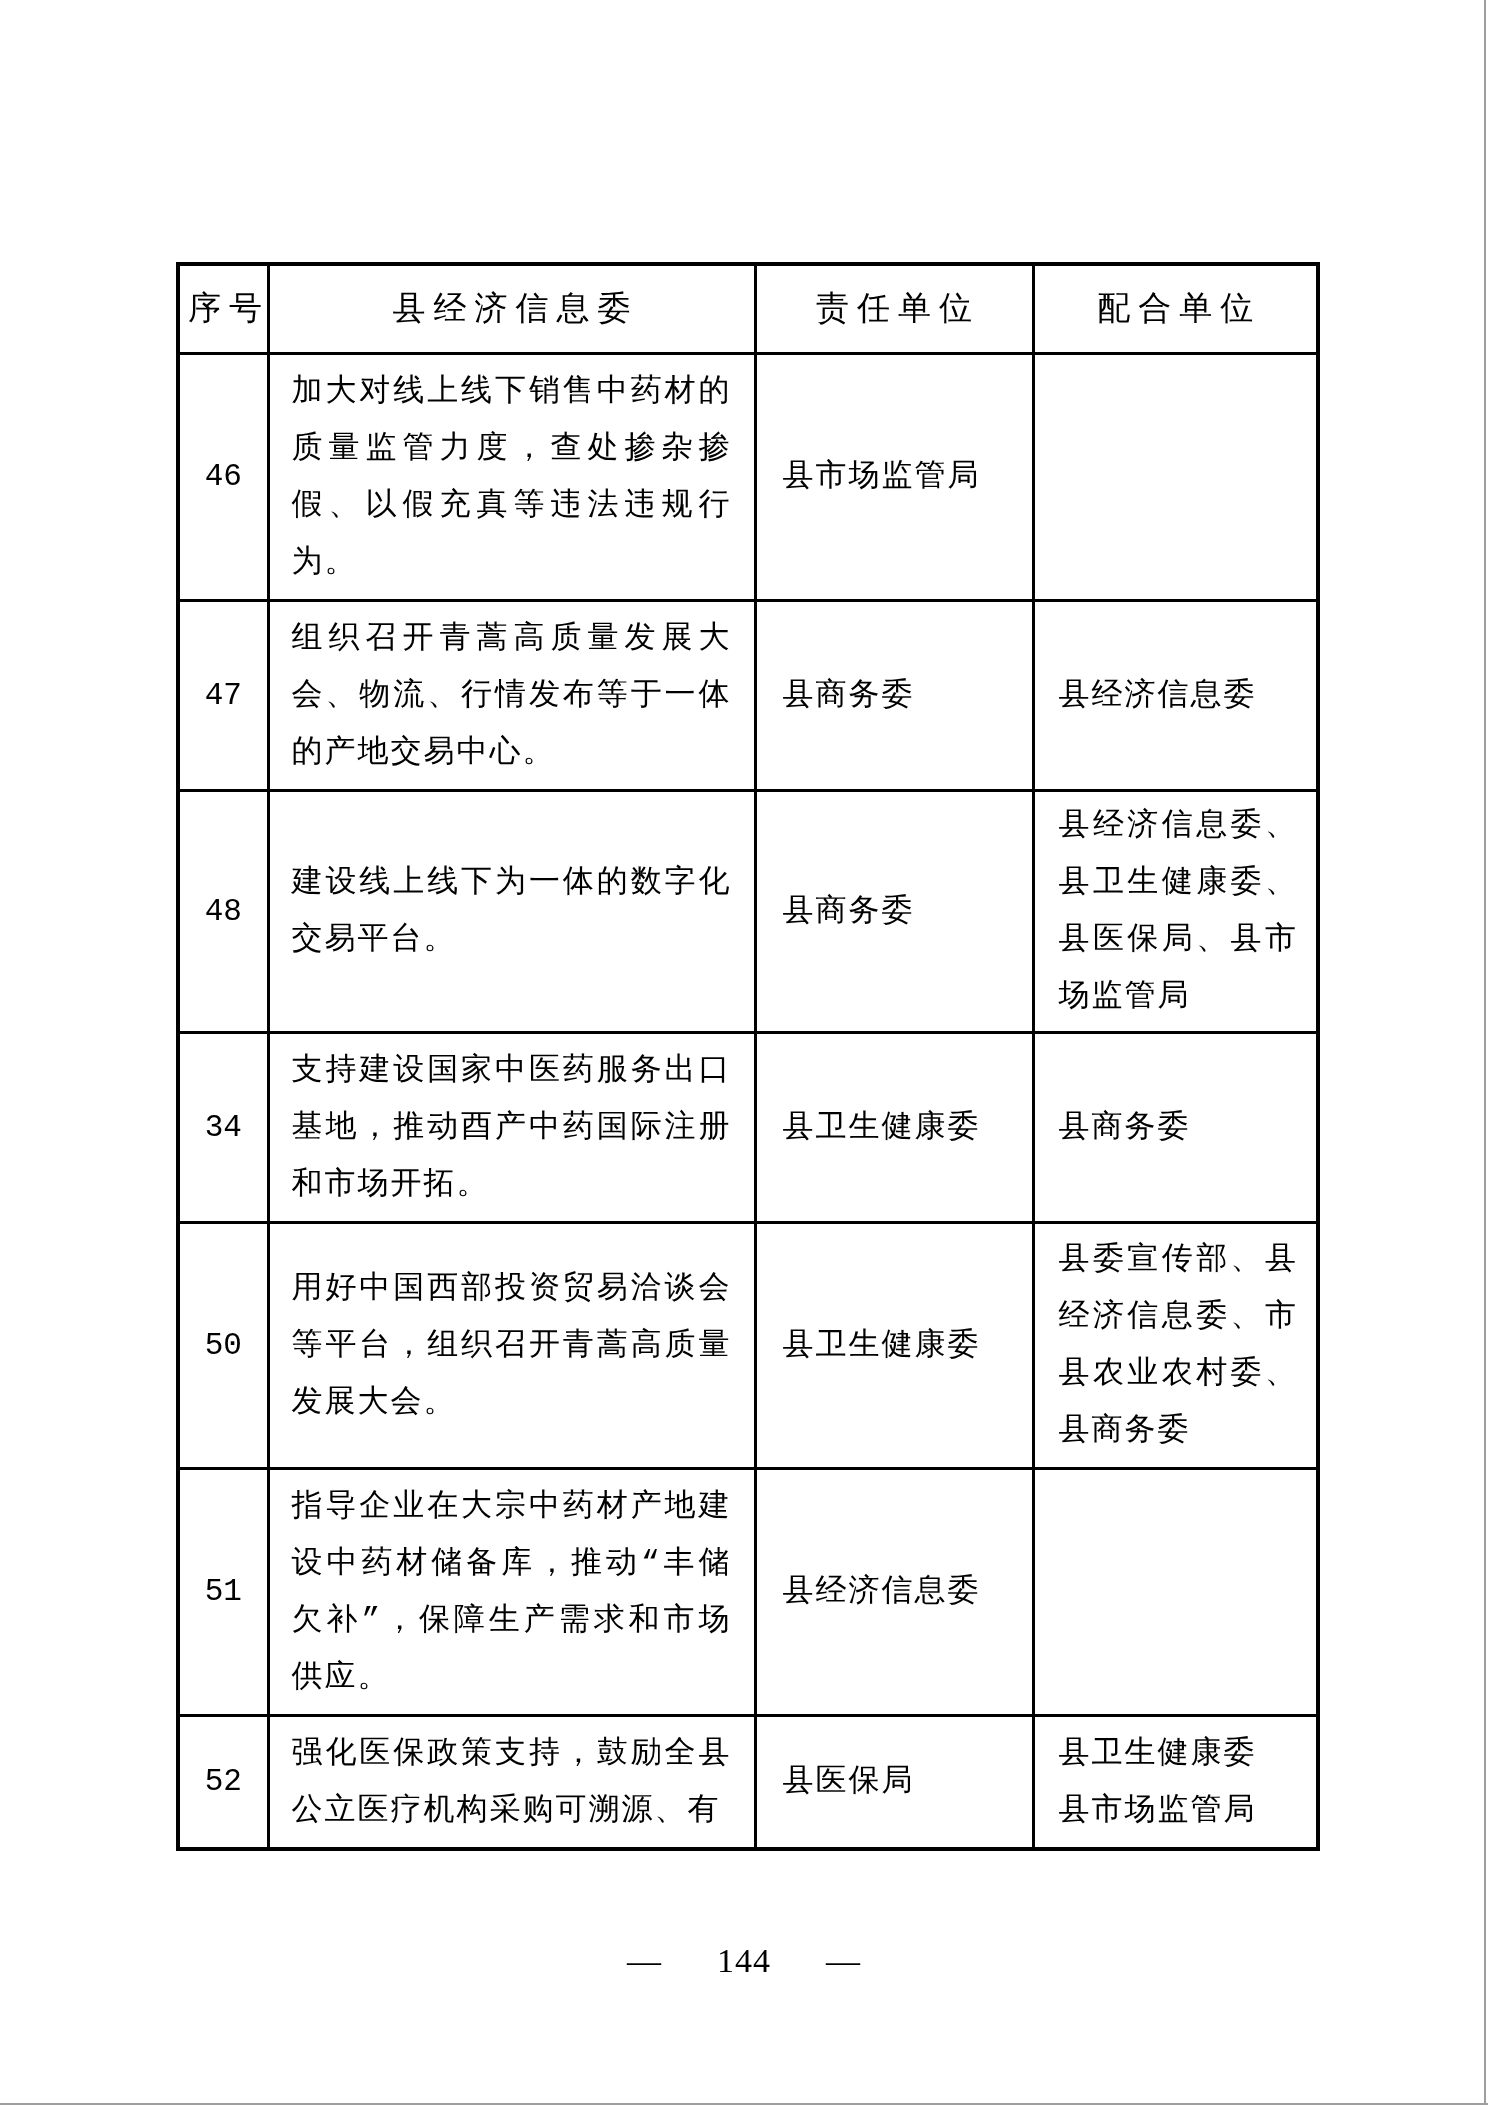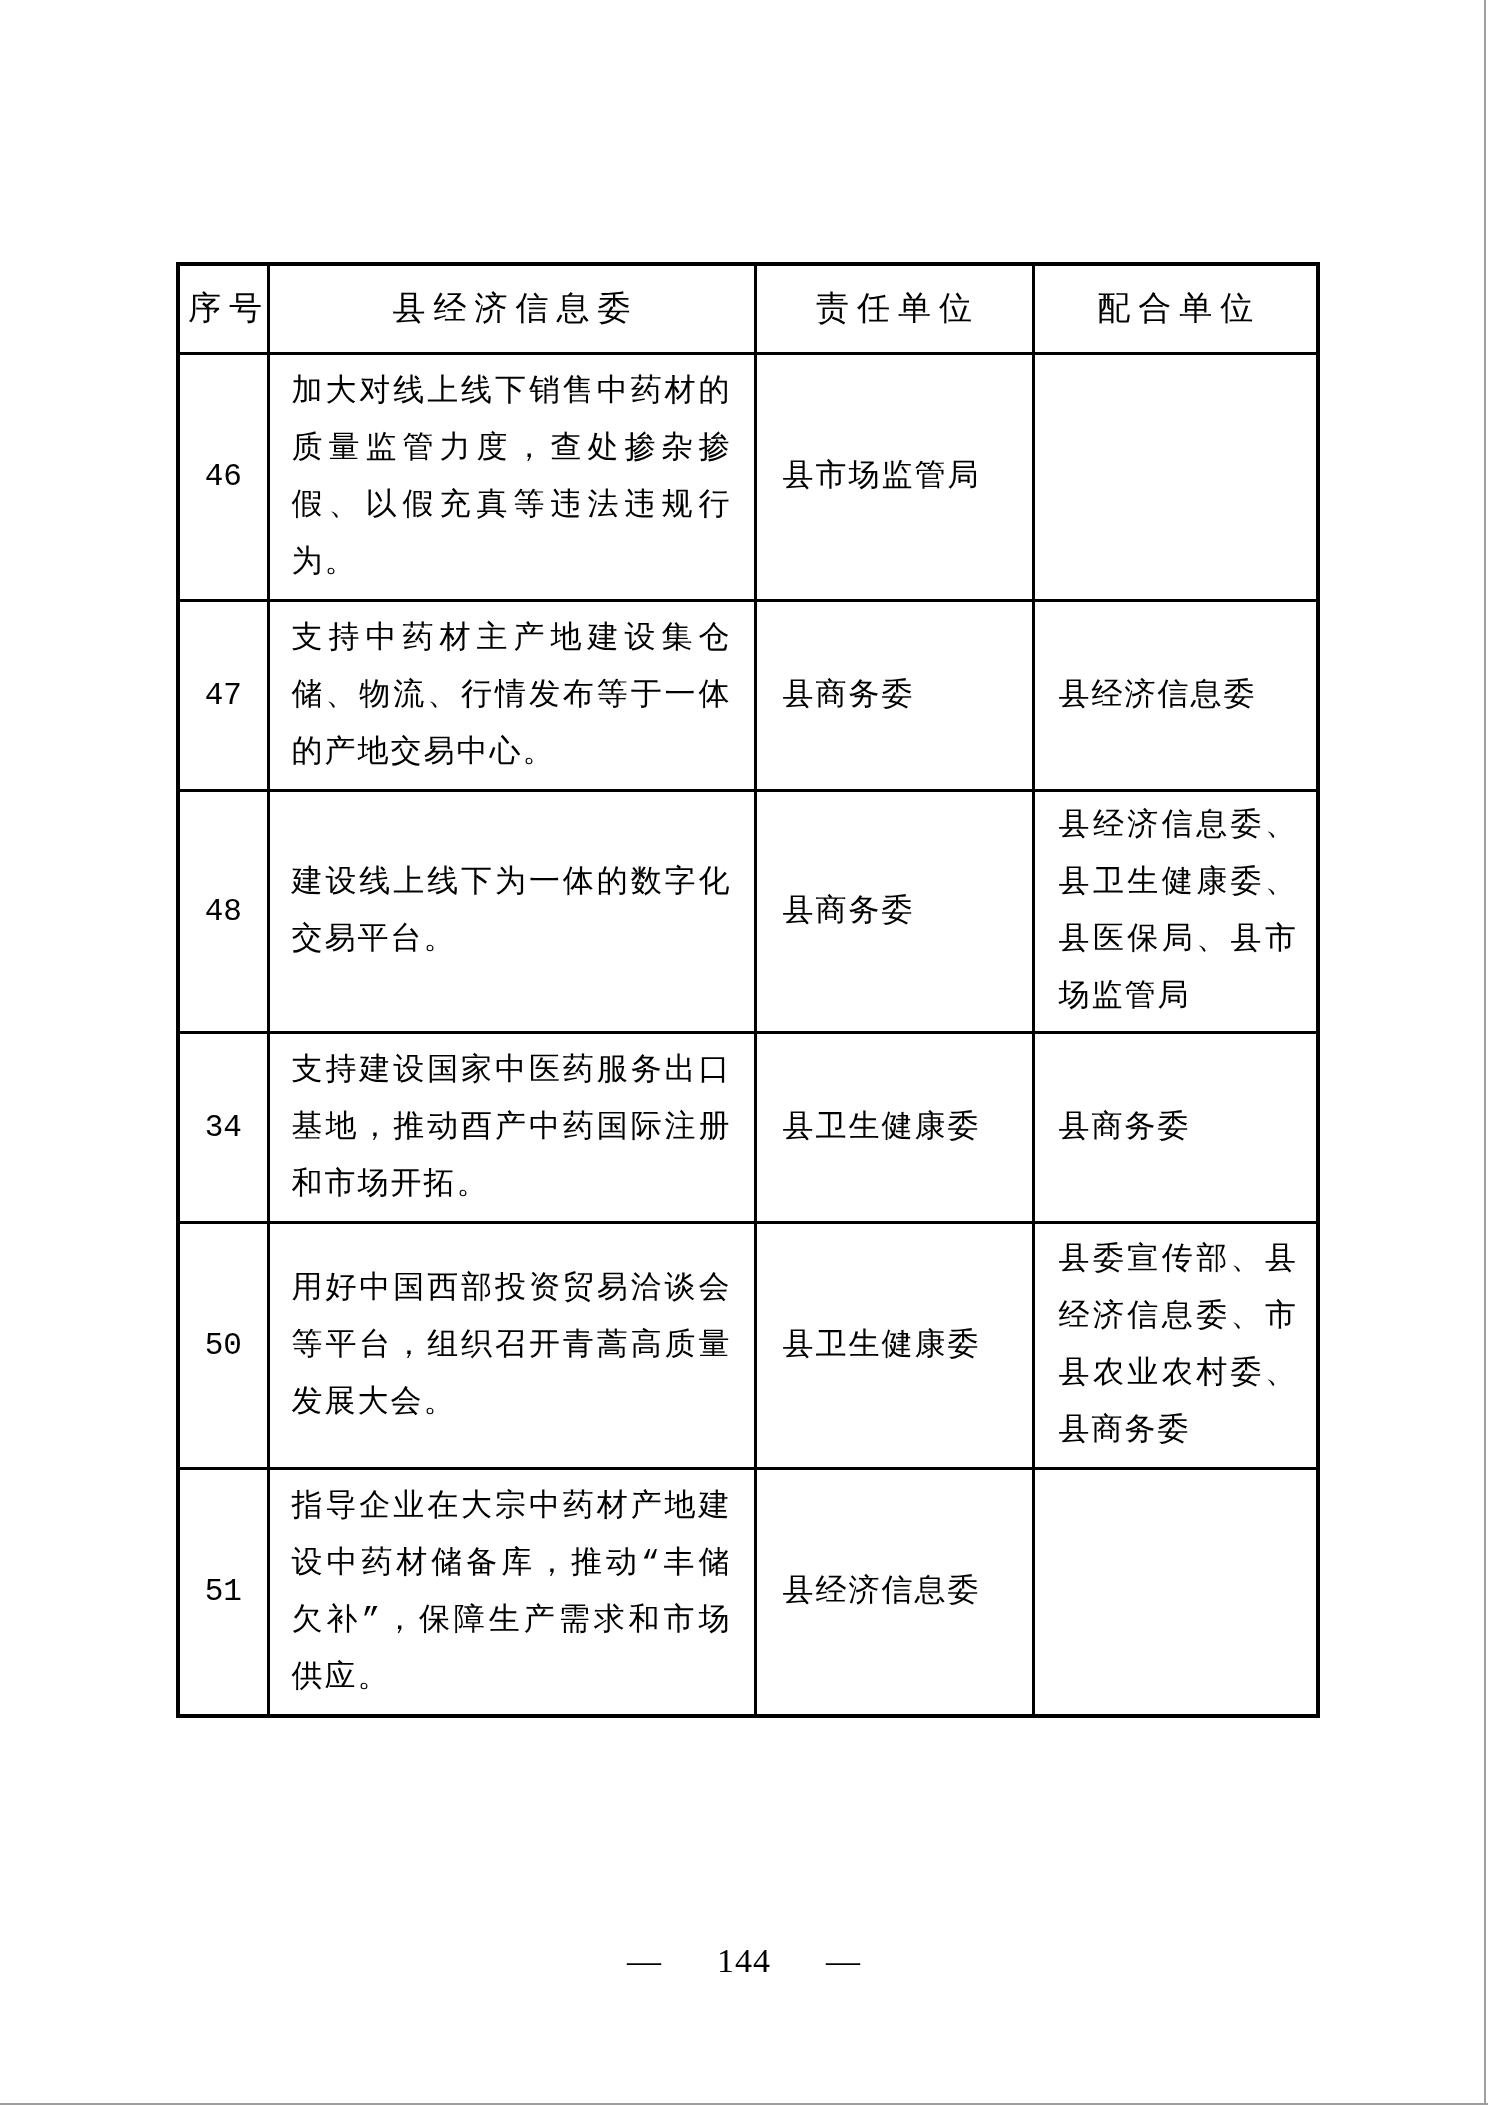--- a/index.html
+++ b/index.html
@@ -127,21 +127,21 @@
     </thead>
     <tbody>
       <tr>
         <td class="cell-no">46</td>
         <td class="cell-task">加大对线上线下销售中药材的质量监管力度，查处掺杂掺假、以假充真等违法违规行为。</td>
         <td class="cell-resp">县市场监管局</td>
         <td class="cell-coop"></td>
       </tr>
       <tr>
         <td class="cell-no">47</td>
-        <td class="cell-task">支持中药材主产地建设集仓储、物流、行情发布等于一体的产地交易中心。</td>
+        <td class="cell-task">组织召开青蒿高质量发展大会、物流、行情发布等于一体的产地交易中心。</td>
         <td class="cell-resp">县商务委</td>
         <td class="cell-coop">县经济信息委</td>
       </tr>
       <tr>
         <td class="cell-no">48</td>
         <td class="cell-task">建设线上线下为一体的数字化交易平台。</td>
         <td class="cell-resp">县商务委</td>
         <td class="cell-coop">县经济信息委、县卫生健康委、县医保局、县市场监管局</td>
       </tr>
       <tr>
@@ -155,20 +155,27 @@
         <td class="cell-task">用好中国西部投资贸易洽谈会等平台，组织召开青蒿高质量发展大会。</td>
         <td class="cell-resp">县卫生健康委</td>
         <td class="cell-coop">县委宣传部、县经济信息委、市县农业农村委、县商务委</td>
       </tr>
       <tr>
         <td class="cell-no">51</td>
         <td class="cell-task">指导企业在大宗中药材产地建设中药材储备库，推动“丰储欠补”，保障生产需求和市场供应。</td>
         <td class="cell-resp">县经济信息委</td>
         <td class="cell-coop"></td>
       </tr>
+      <tr>
+        <td class="cell-no">52</td>
+        <td class="cell-task">强化医保政策支持，鼓励全县公立医疗机构采购可溯源、有</td>
+        <td class="cell-resp">县医保局</td>
+        <td class="cell-coop">县卫生健康委
+县市场监管局</td>
+      </tr>
     </tbody>
   </table>
 
   <div class="footer">
     <span>—</span>
     <span>144</span>
     <span>—</span>
   </div>
 
   <div class="edge-right"></div>

